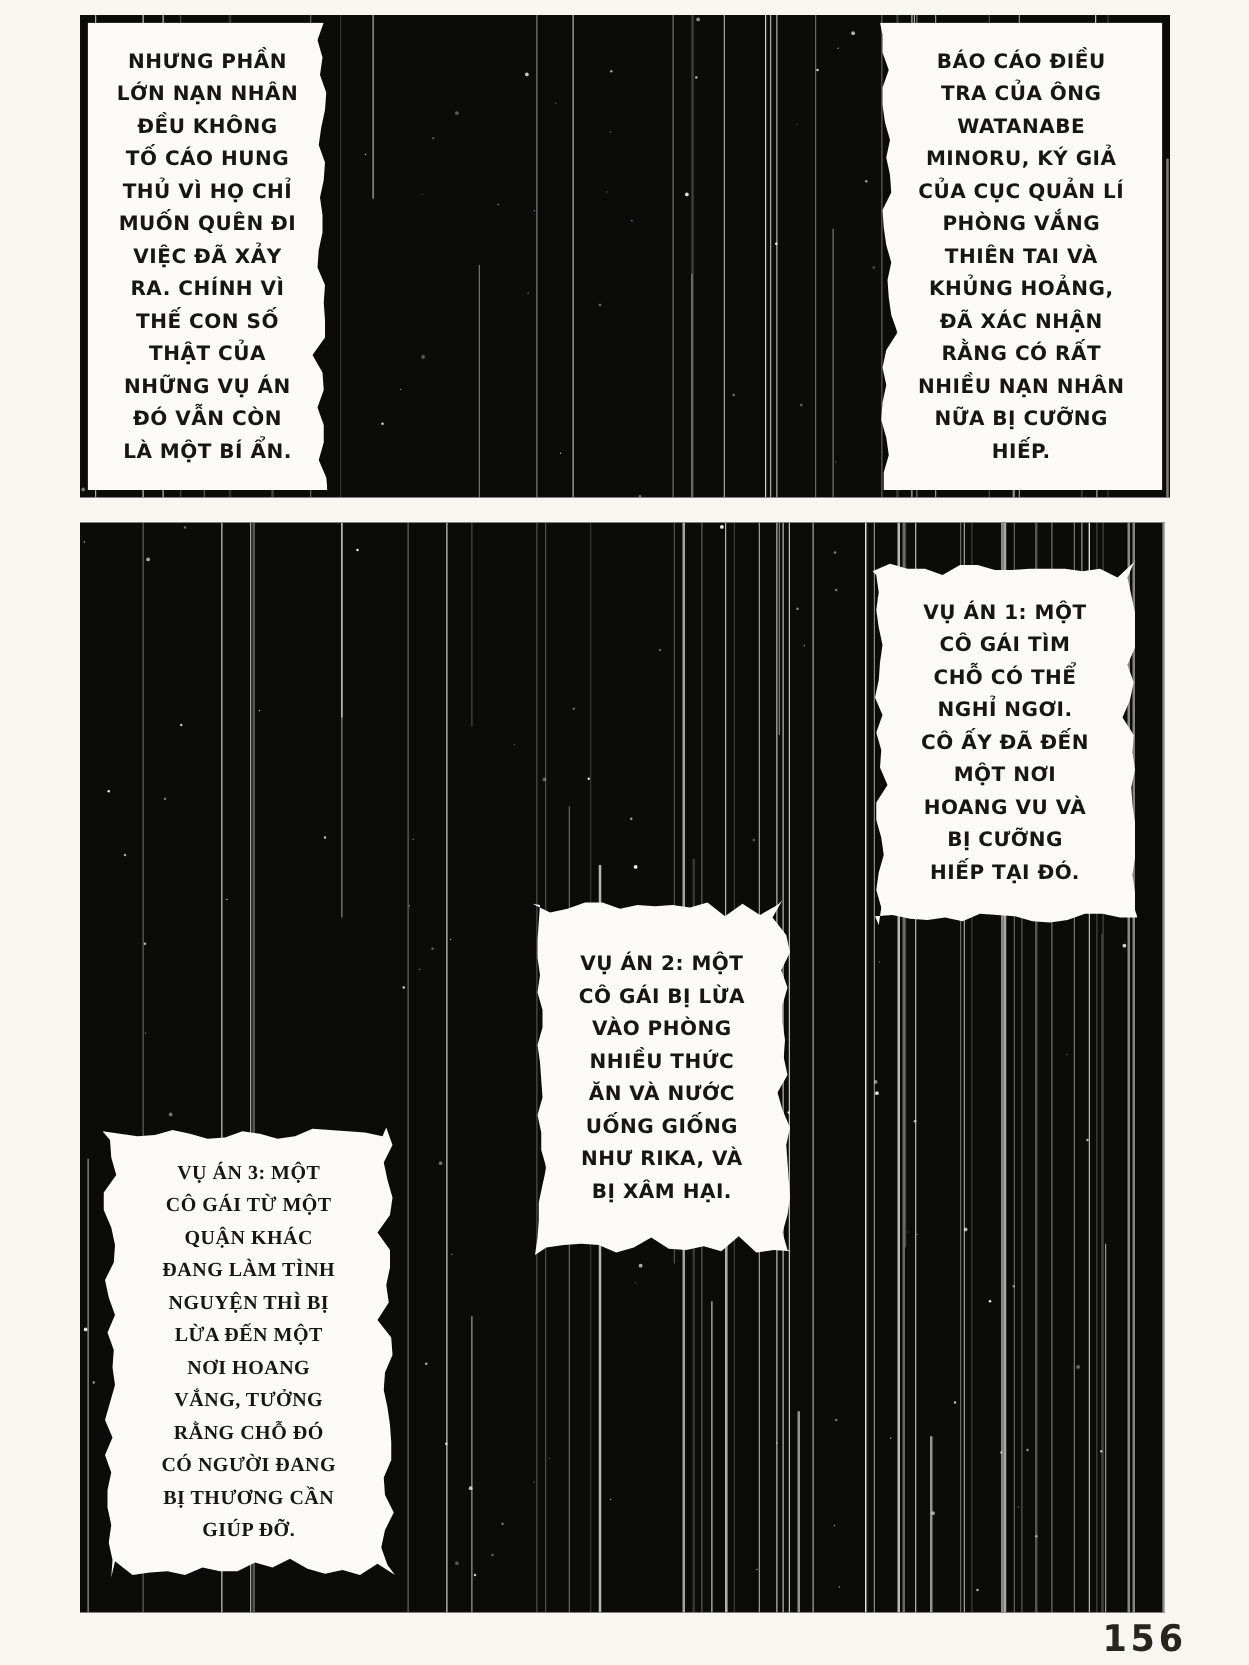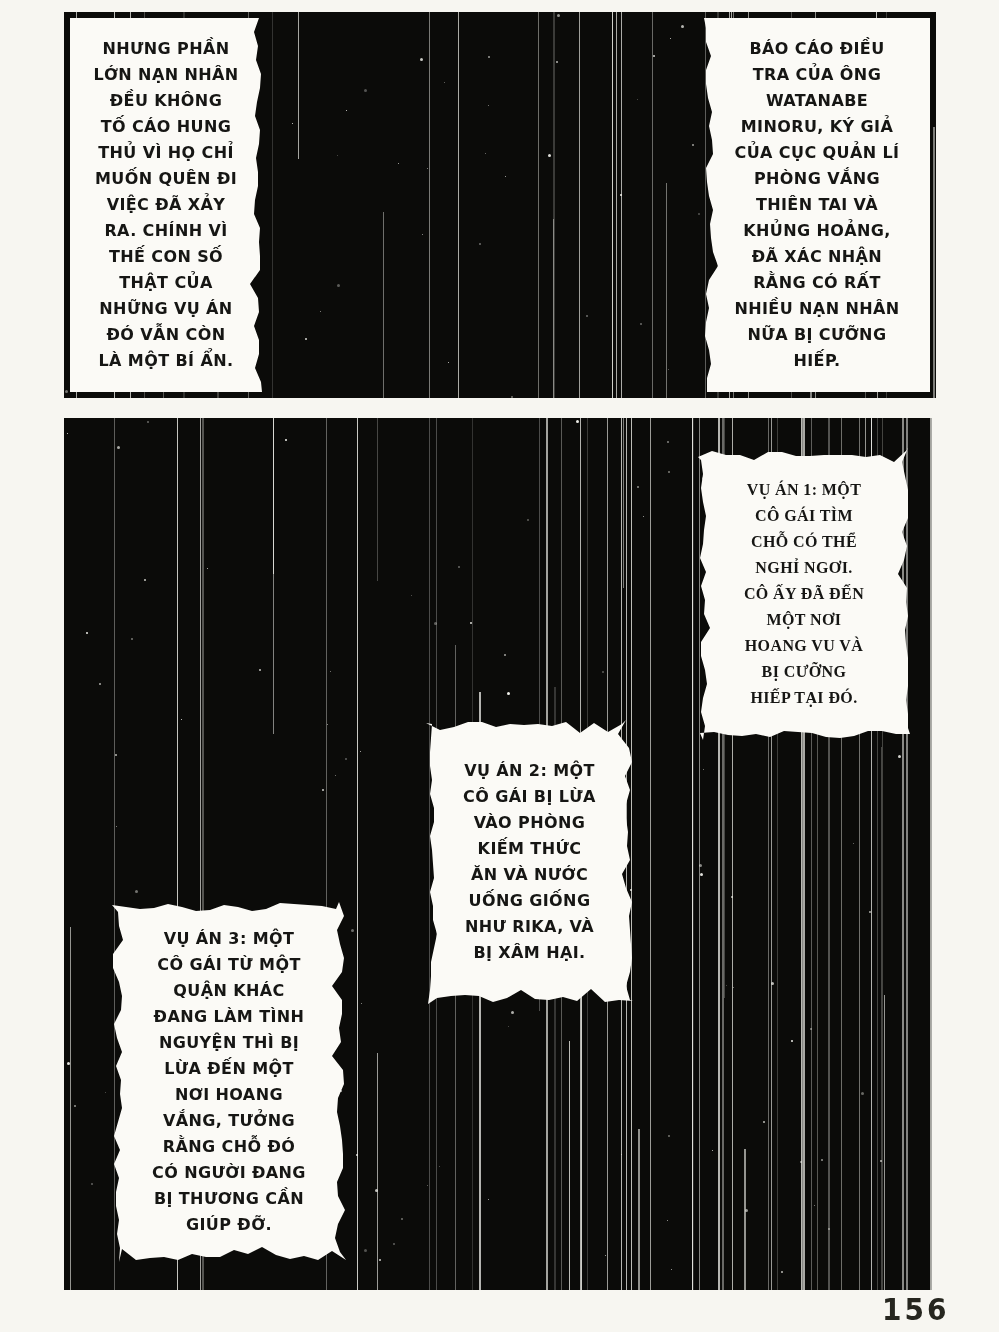--- a/index.html
+++ b/index.html
@@ -27,23 +27,23 @@
     color:var(--ink,#161614);
     font-weight:bold;
     font-size:16px;line-height:26px;letter-spacing:0.4px;
     padding:8px;box-sizing:border-box;
   }
   .caption-text{white-space:pre-line;}
   
   .caption-narration{left:6px;top:6px;width:192px;height:374px;}
   .caption-report{right:6px;top:6px;width:226px;height:374px;}
   
-  .caption-case-1{left:634px;top:30px;width:212px;height:292px;font-family:Liberation Serif, serif;}
+  .caption-case-1{left:634px;top:30px;width:212px;height:292px;}
   .caption-case-2{left:362px;top:302px;width:207px;height:284px;}
-  .caption-case-3{left:48px;top:484px;width:234px;height:360px;}
+  .caption-case-3{left:18px;top:484px;width:234px;height:360px;font-family:Liberation Serif, serif;}
   .page-number{
     position:absolute;left:882px;top:1294px;
     font-size:28px;font-weight:bold;letter-spacing:3px;
     color:#26261f;
     font-family:"DejaVu Sans",sans-serif;
     transform:scaleY(1.05);
   }
 </style>
 </head>
 <body>
@@ -183,21 +183,21 @@
 CÔ ẤY ĐÃ ĐẾN
 MỘT NƠI
 HOANG VU VÀ
 BỊ CƯỠNG
 HIẾP TẠI ĐÓ.</span>
     </div>
     <div class="caption caption-case-2" style="clip-path: polygon(0px 3px, 14px 10px, 28px 7px, 42px 2px, 56px 2px, 70px 7px, 84px 4px, 98px 5px, 112px 4px, 126px 6px, 140px 2px, 154px 13px, 168px 3px, 182px 12px, 196px 4px, 200px 0px, 192px 14px, 203px 28px, 206px 42px, 199px 56px, 204px 70px, 200px 84px, 200px 98px, 202px 112px, 201px 126px, 204px 140px, 196px 154px, 200px 168px, 206px 182px, 203px 196px, 204px 210px, 205px 224px, 206px 238px, 204px 252px, 200px 266px, 204px 280px, 207px 281px, 193px 280px, 179px 282px, 165px 269px, 151px 281px, 137px 277px, 123px 280px, 109px 279px, 95px 270px, 81px 278px, 67px 282px, 53px 276px, 39px 275px, 25px 276px, 11px 278px, 2px 284px, 4px 270px, 5px 256px, 5px 242px, 8px 228px, 11px 214px, 7px 200px, 7px 186px, 4px 172px, 8px 158px, 7px 144px, 6px 130px, 4px 116px, 8px 102px, 8px 88px, 4px 74px, 6px 60px, 4px 46px, 4px 32px, 5px 18px, 6px 4px);">
       <span class="caption-text">VỤ ÁN 2: MỘT
 CÔ GÁI BỊ LỪA
 VÀO PHÒNG
-KIẾM THỨC
+NHIỀU THỨC
 ĂN VÀ NƯỚC
 UỐNG GIỐNG
 NHƯ RIKA, VÀ
 BỊ XÂM HẠI.</span>
     </div>
     <div class="caption caption-case-3" style="clip-path: polygon(0px 3px, 14px 5px, 28px 7px, 42px 6px, 56px 2px, 70px 5px, 84px 9px, 98px 8px, 112px 3px, 126px 5px, 140px 9px, 154px 7px, 168px 1px, 182px 2px, 196px 3px, 210px 4px, 224px 7px, 227px 0px, 232px 14px, 225px 28px, 228px 42px, 232px 56px, 230px 70px, 220px 84px, 230px 98px, 230px 112px, 227px 126px, 229px 140px, 220px 154px, 231px 168px, 232px 182px, 226px 196px, 225px 210px, 228px 224px, 230px 238px, 231px 252px, 231px 266px, 225px 280px, 226px 294px, 233px 308px, 226px 322px, 223px 336px, 228px 350px, 234px 358px, 220px 349px, 206px 358px, 192px 354px, 178px 357px, 164px 353px, 150px 345px, 136px 352px, 122px 348px, 108px 355px, 94px 355px, 80px 352px, 66px 358px, 52px 355px, 38px 356px, 24px 358px, 10px 347px, 7px 360px, 8px 346px, 5px 332px, 7px 318px, 4px 304px, 4px 290px, 7px 276px, 2px 262px, 8px 248px, 2px 234px, 6px 220px, 10px 206px, 8px 192px, 9px 178px, 4px 164px, 10px 150px, 5px 136px, 2px 122px, 9px 108px, 10px 94px, 7px 80px, 1px 66px, 1px 52px, 11px 38px, 7px 24px, 6px 10px);">
       <span class="caption-text">VỤ ÁN 3: MỘT
 CÔ GÁI TỪ MỘT
 QUẬN KHÁC
 ĐANG LÀM TÌNH

